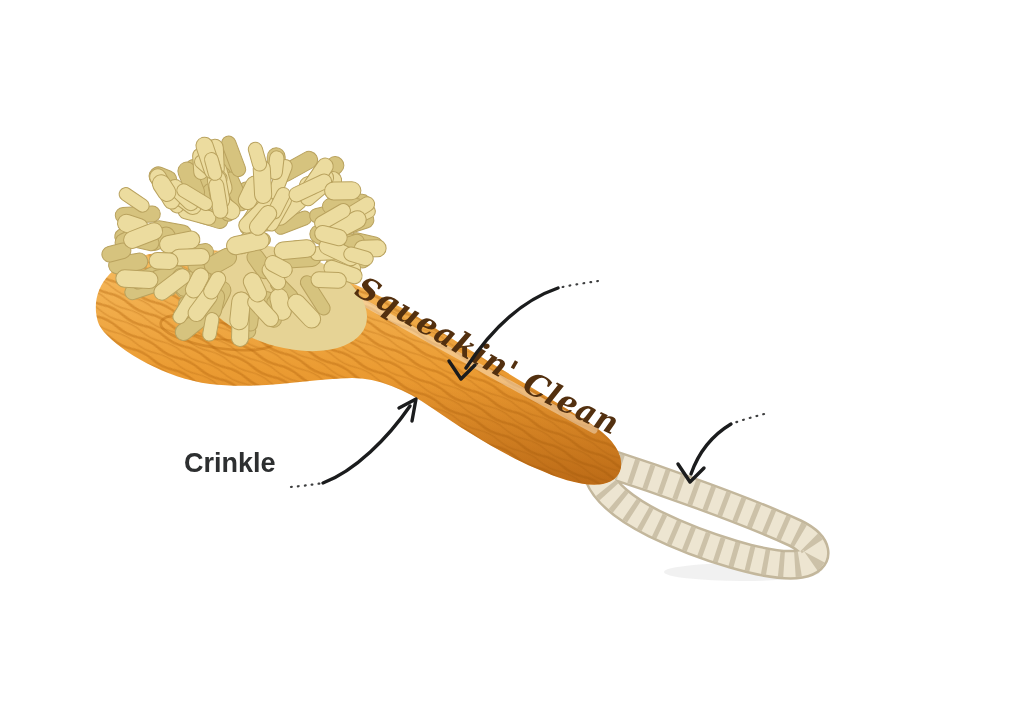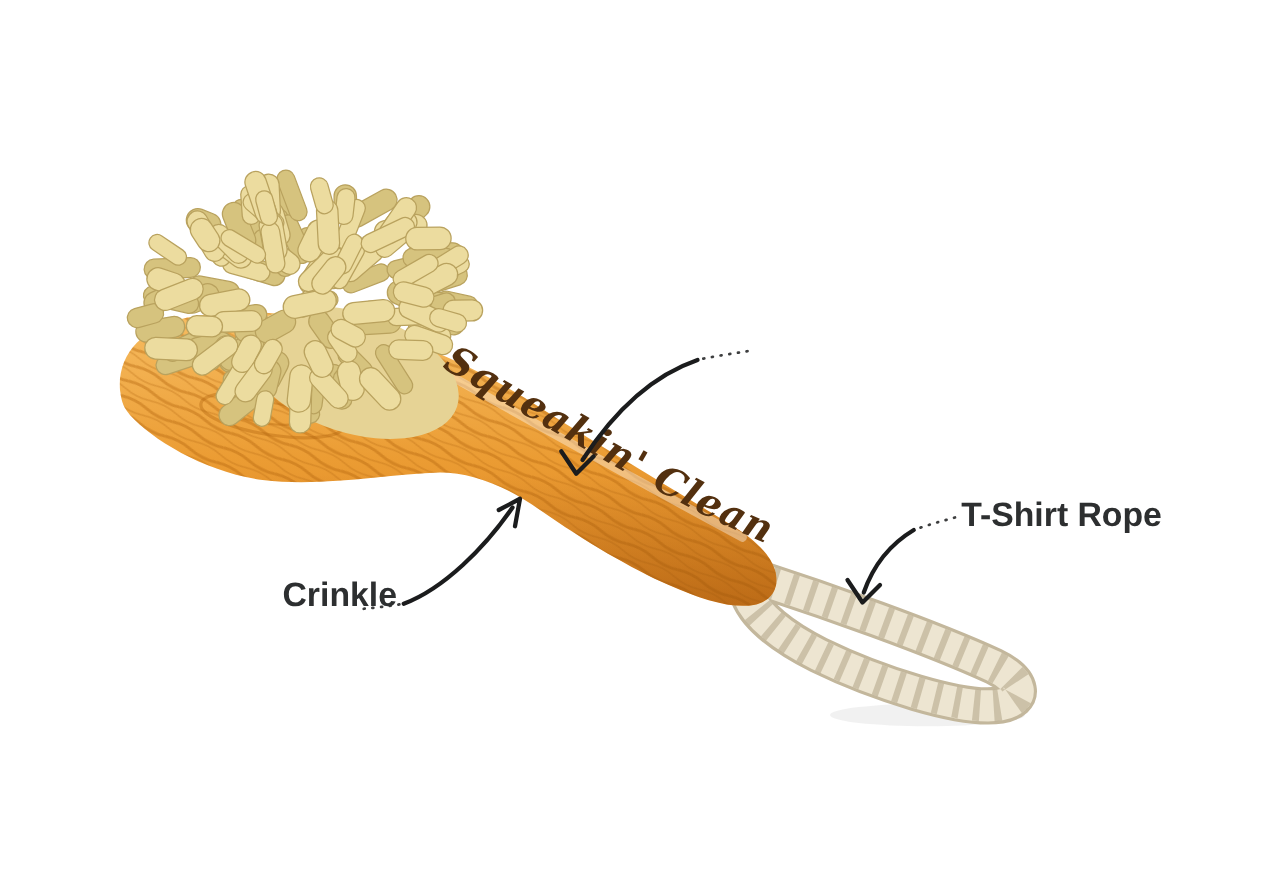--- a/index.html
+++ b/index.html
@@ -48,21 +48,21 @@
 
   
   .label {
     position: absolute;
     color: var(--label_text);
     font-weight: 700; font-size: 27px; line-height: 30px;
     white-space: nowrap;
   }
   #lbl-tube    { left: 600px; top: 262px; }
   #lbl-rope    { left: 769px; top: 397px; }
-  #lbl-crinkle { left: 184px; top: 461px; margin-left: 42px; }
+  #lbl-crinkle { left: 184px; top: 448px; }
 </style>
 </head>
 <body>
 
 <div class="stage">
 
   <svg width="1024" height="707" viewBox="0 0 1024 707">
     <defs>
       <linearGradient id="woodGrad" x1="0" y1="0" x2="0" y2="1">
         <stop offset="0" class="st-wood-light"></stop>
@@ -270,15 +270,14 @@
         <polyline class="arrow-head" points="678,464 690,482 704,468"></polyline>
       </g>
       <g>
         <path class="arrow-dots" d="M 291 487 C 301 486 311 485 323 483"></path>
         <path class="arrow-solid" d="M 323 483 C 355 471 388 438 410 406"></path>
         <polyline class="arrow-head" points="399,408 416,399 412,421"></polyline>
       </g>
     </g>
   </svg>
 
-  <div class="label" id="lbl-rope">T-Shirt Rope</div>
   <div class="label" id="lbl-crinkle">Crinkle</div>
 </div>
 
 </body></html>

